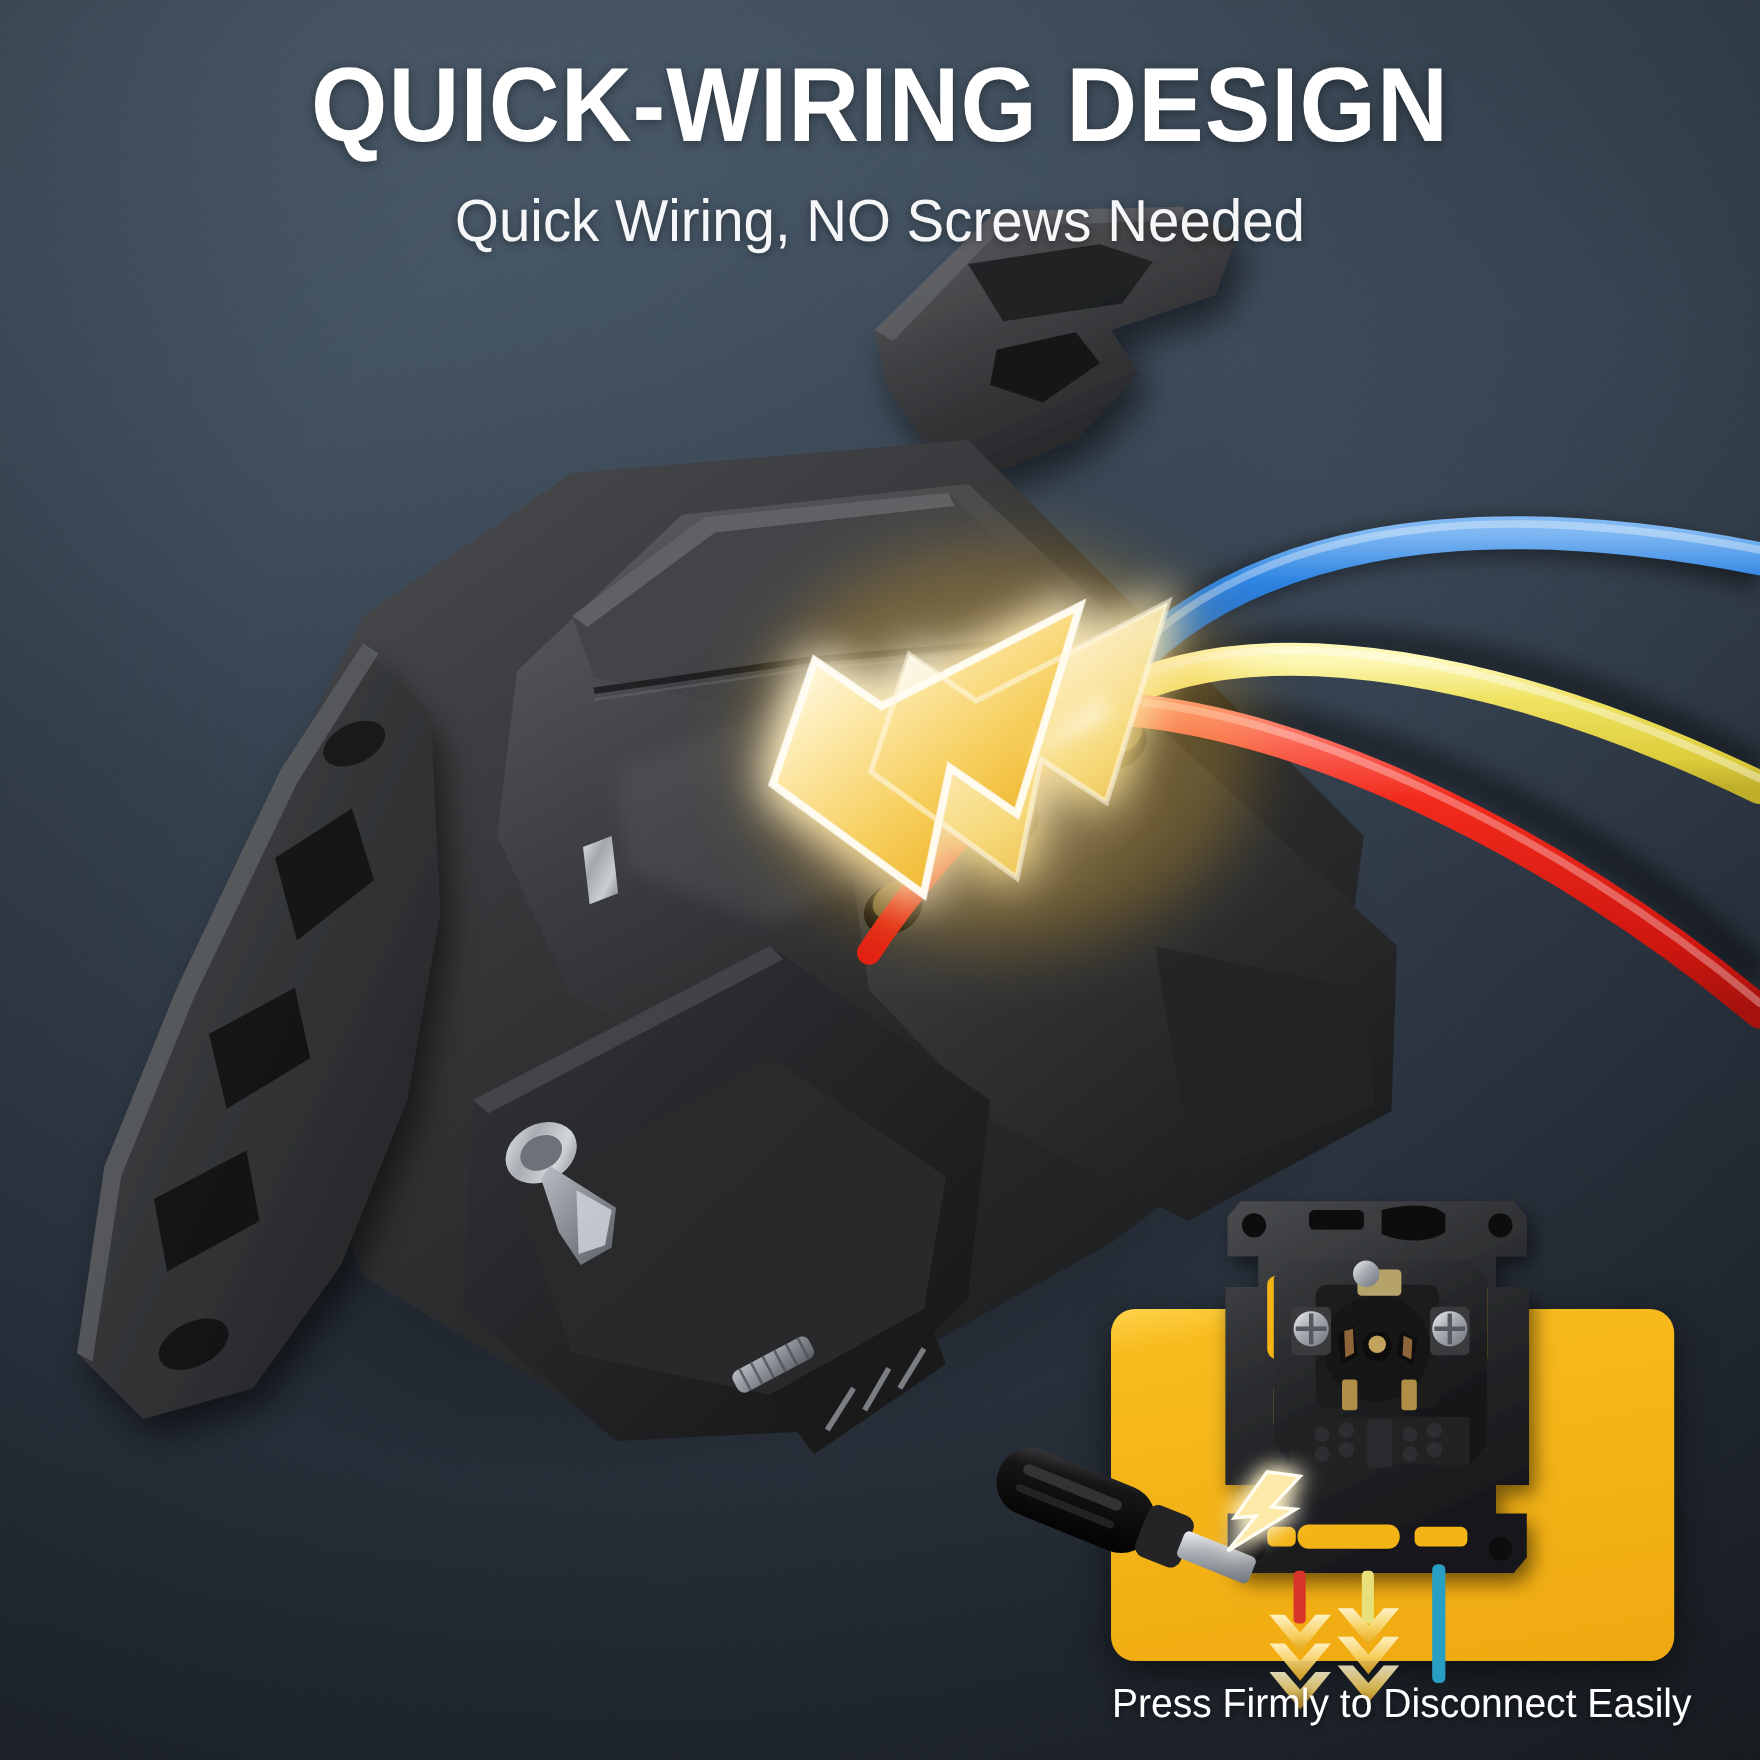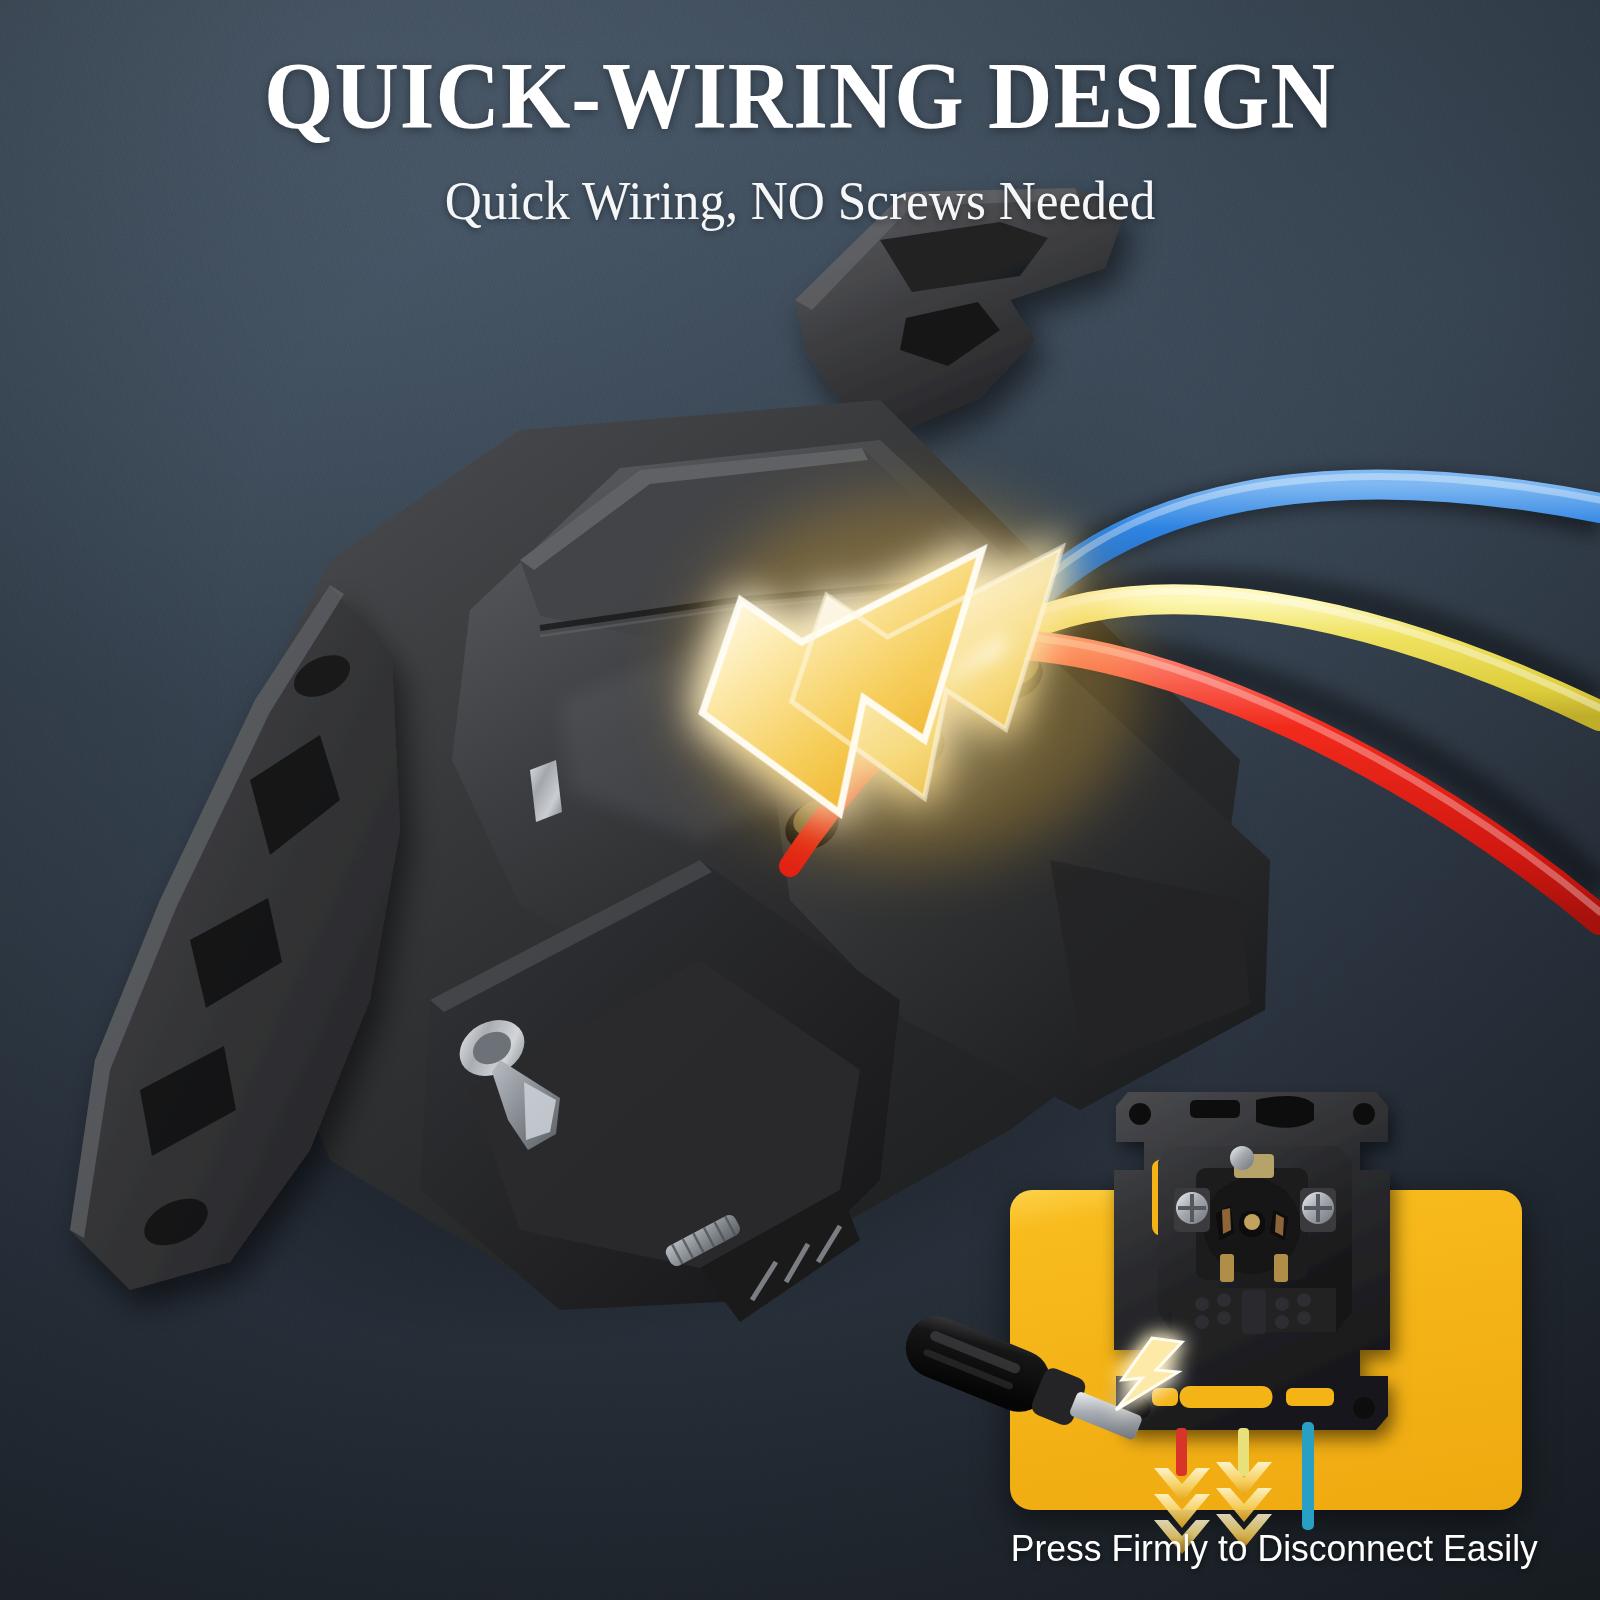--- a/index.html
+++ b/index.html
@@ -30,21 +30,21 @@
       repeating-linear-gradient(77deg, rgba(255,255,255,0.05) 0px, rgba(255,255,255,0.05) 1px, rgba(0,0,0,0.05) 1px, rgba(0,0,0,0.05) 3px);
     pointer-events:none;
   }
   #vignette {
     position:absolute; inset:0;
     background:radial-gradient(ellipse 1250px 1250px at 46% 40%, rgba(0,0,0,0) 40%, rgba(0,0,0,0.32) 100%);
     pointer-events:none;
   }
 
   
-  .head-wrap { position:absolute; top:48px; left:0; width:1600px; text-align:center; z-index:40;font-family:Liberation Serif, serif; }
+  .head-wrap { position:absolute; top:48px; left:0; width:1600px; text-align:center; z-index:40; }
   .title {
     color:#ffffff;
     font-size:96px;
     font-weight:bold;
     letter-spacing:1px;
     line-height:1.0;
     transform:scaleX(0.93);
     text-shadow:0 2px 10px rgba(0,0,0,0.40);
     white-space:nowrap;
   }

